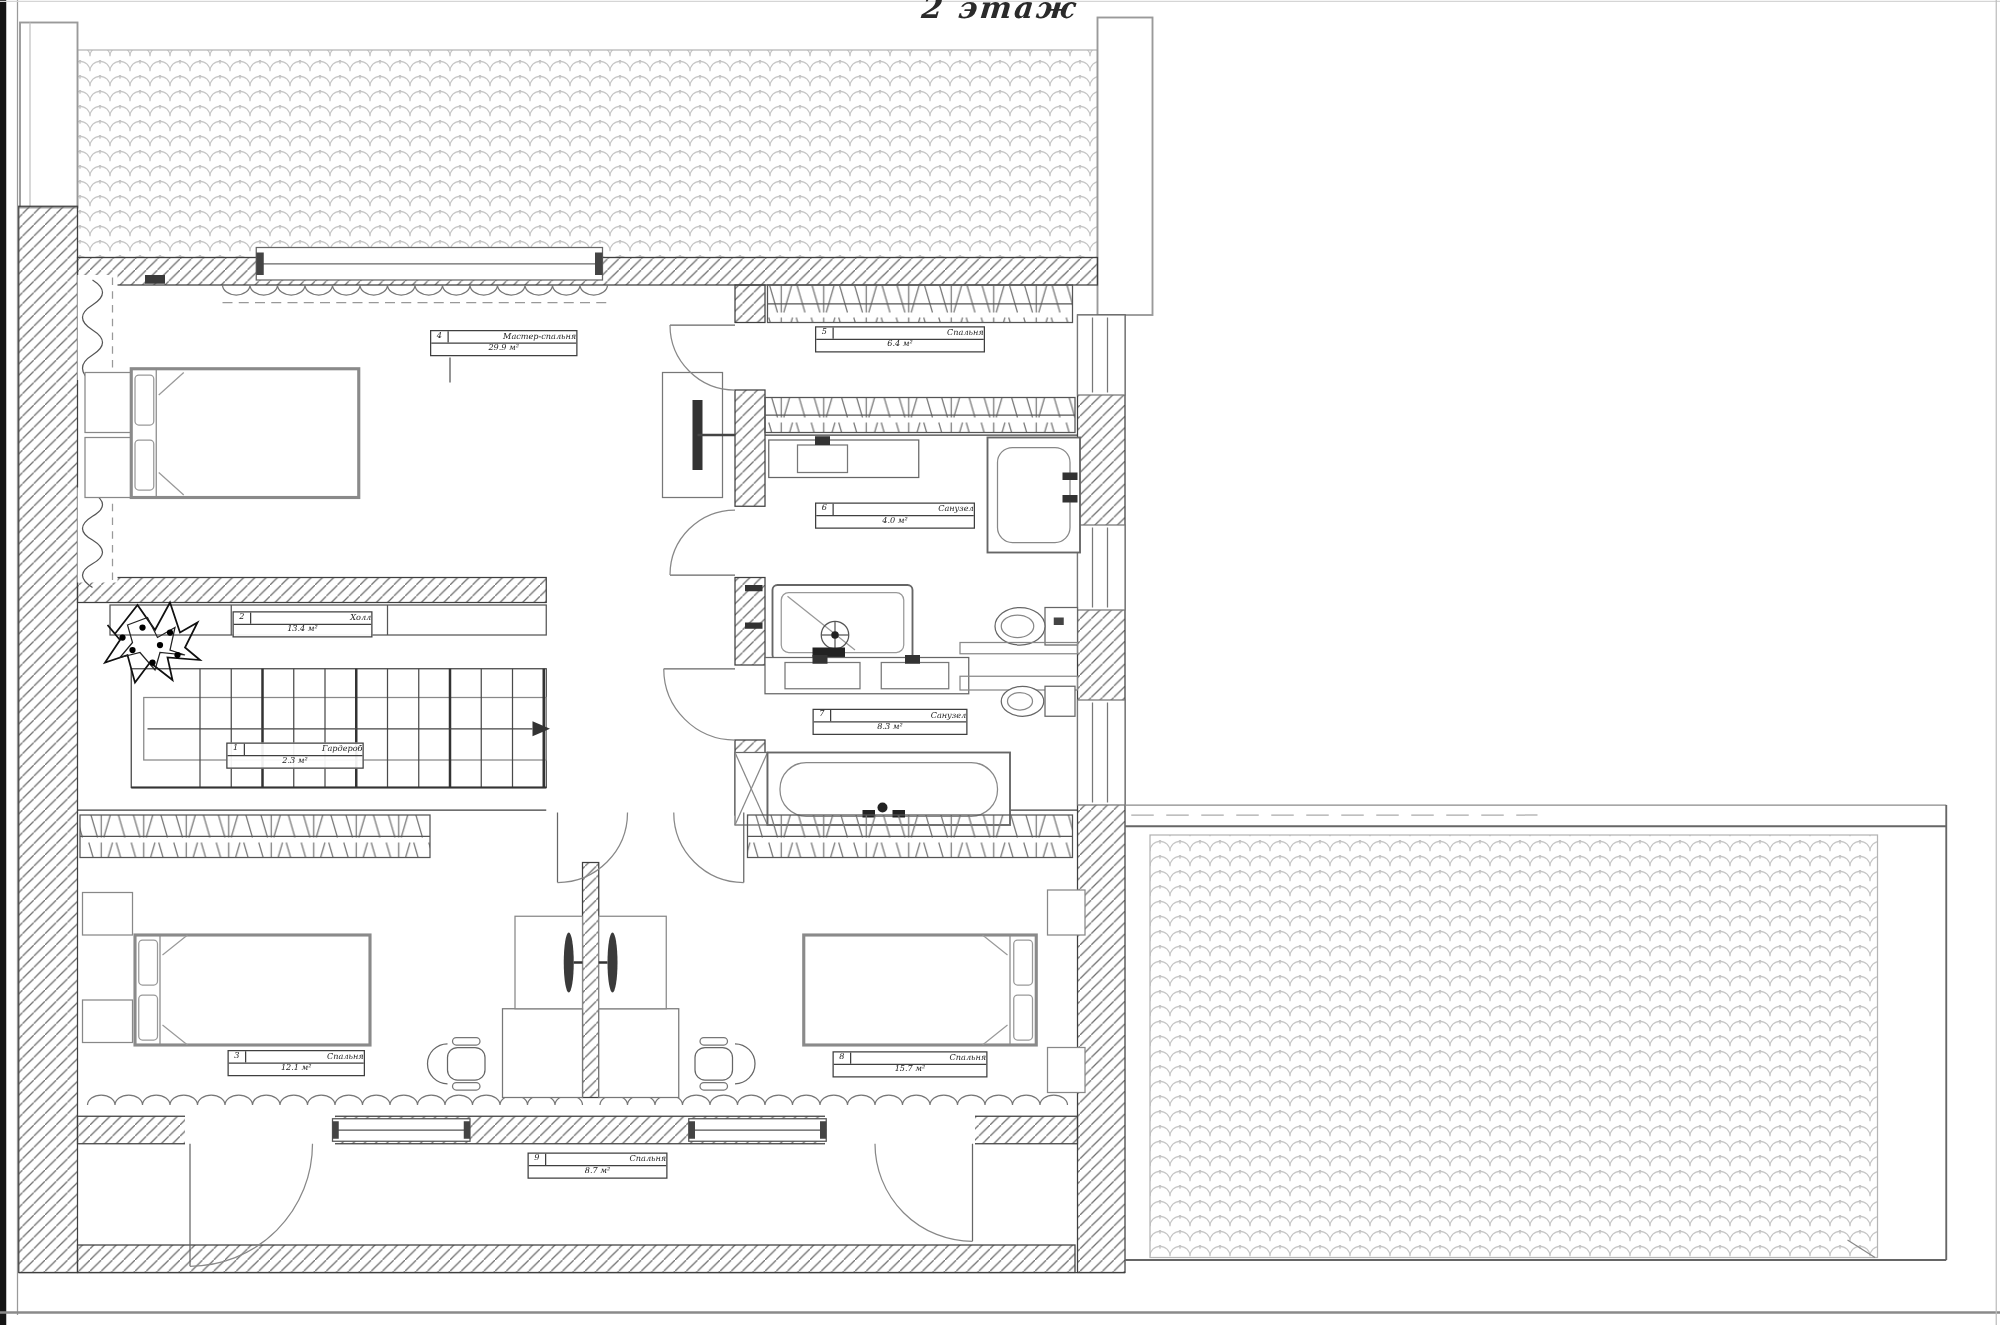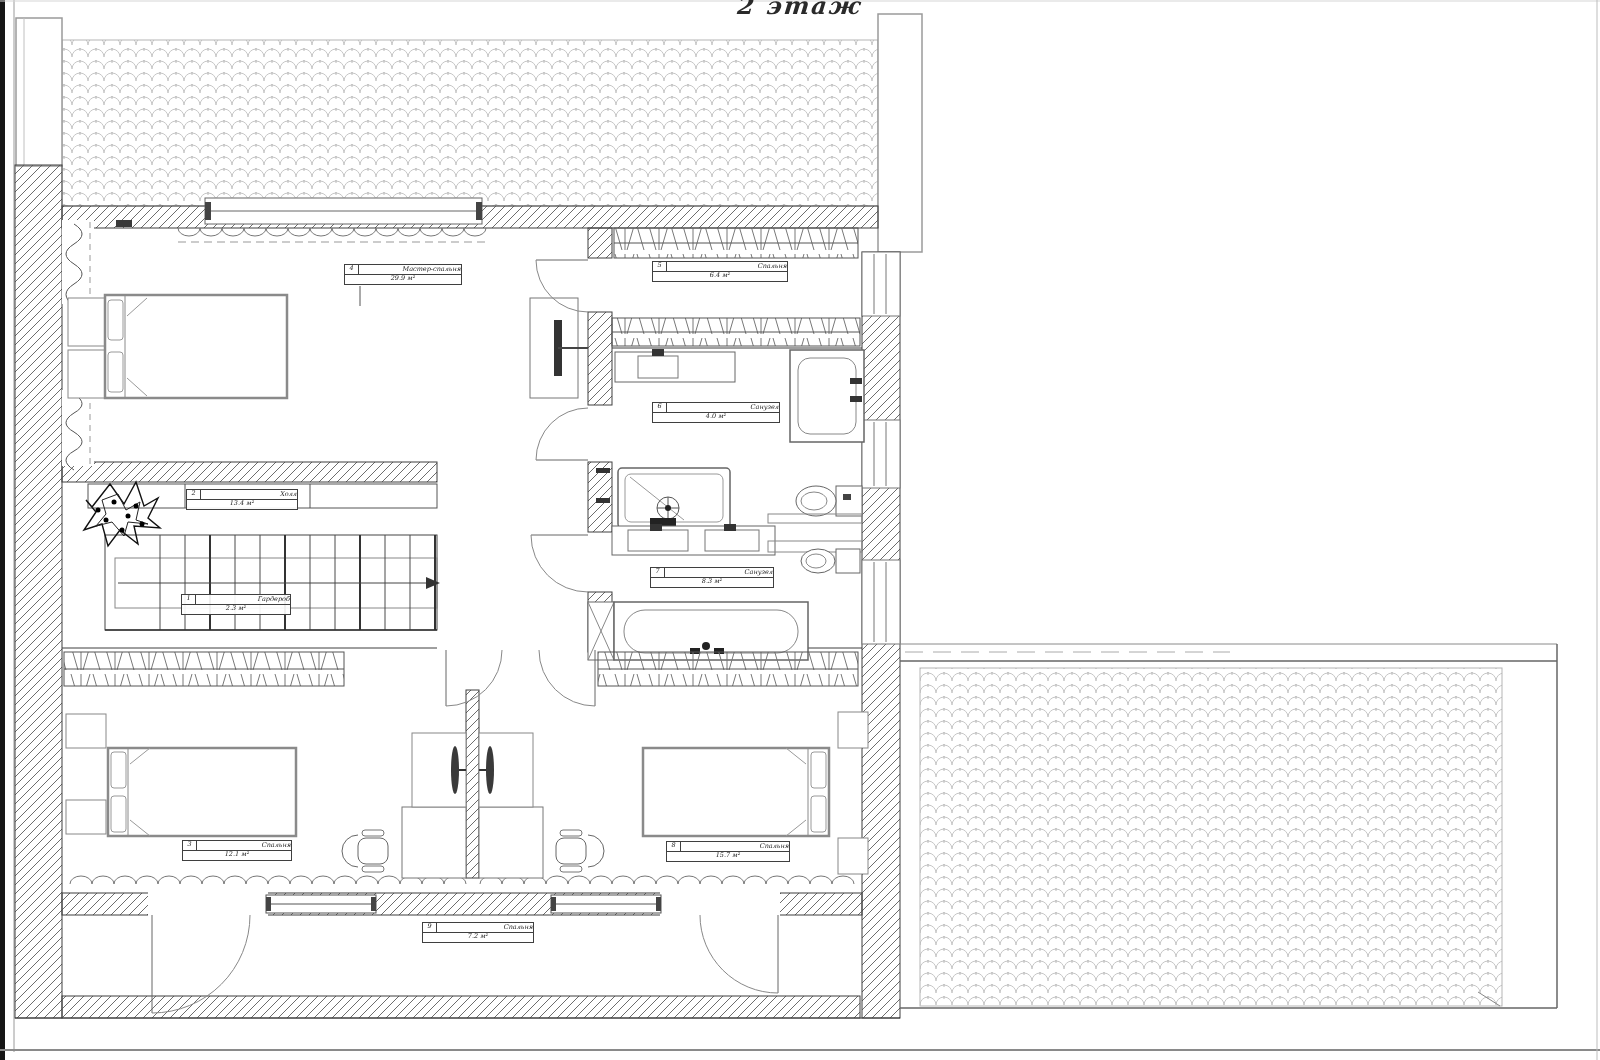--- a/index.html
+++ b/index.html
@@ -392,16 +392,16 @@
         <span class="rname">Спальня</span>
       </div>
   <div class="r2">15.7 м²</div>
 </div>
 
 <div class="rlabel" style="left:422px;top:922px;width:112px">
   <div class="r1">
         <span class="rnum">9</span>
         <span class="rname">Спальня</span>
       </div>
-  <div class="r2">7.2 м²</div>
+  <div class="r2">8.7 м²</div>
 </div>
 
 </div>
 
 </body></html>

